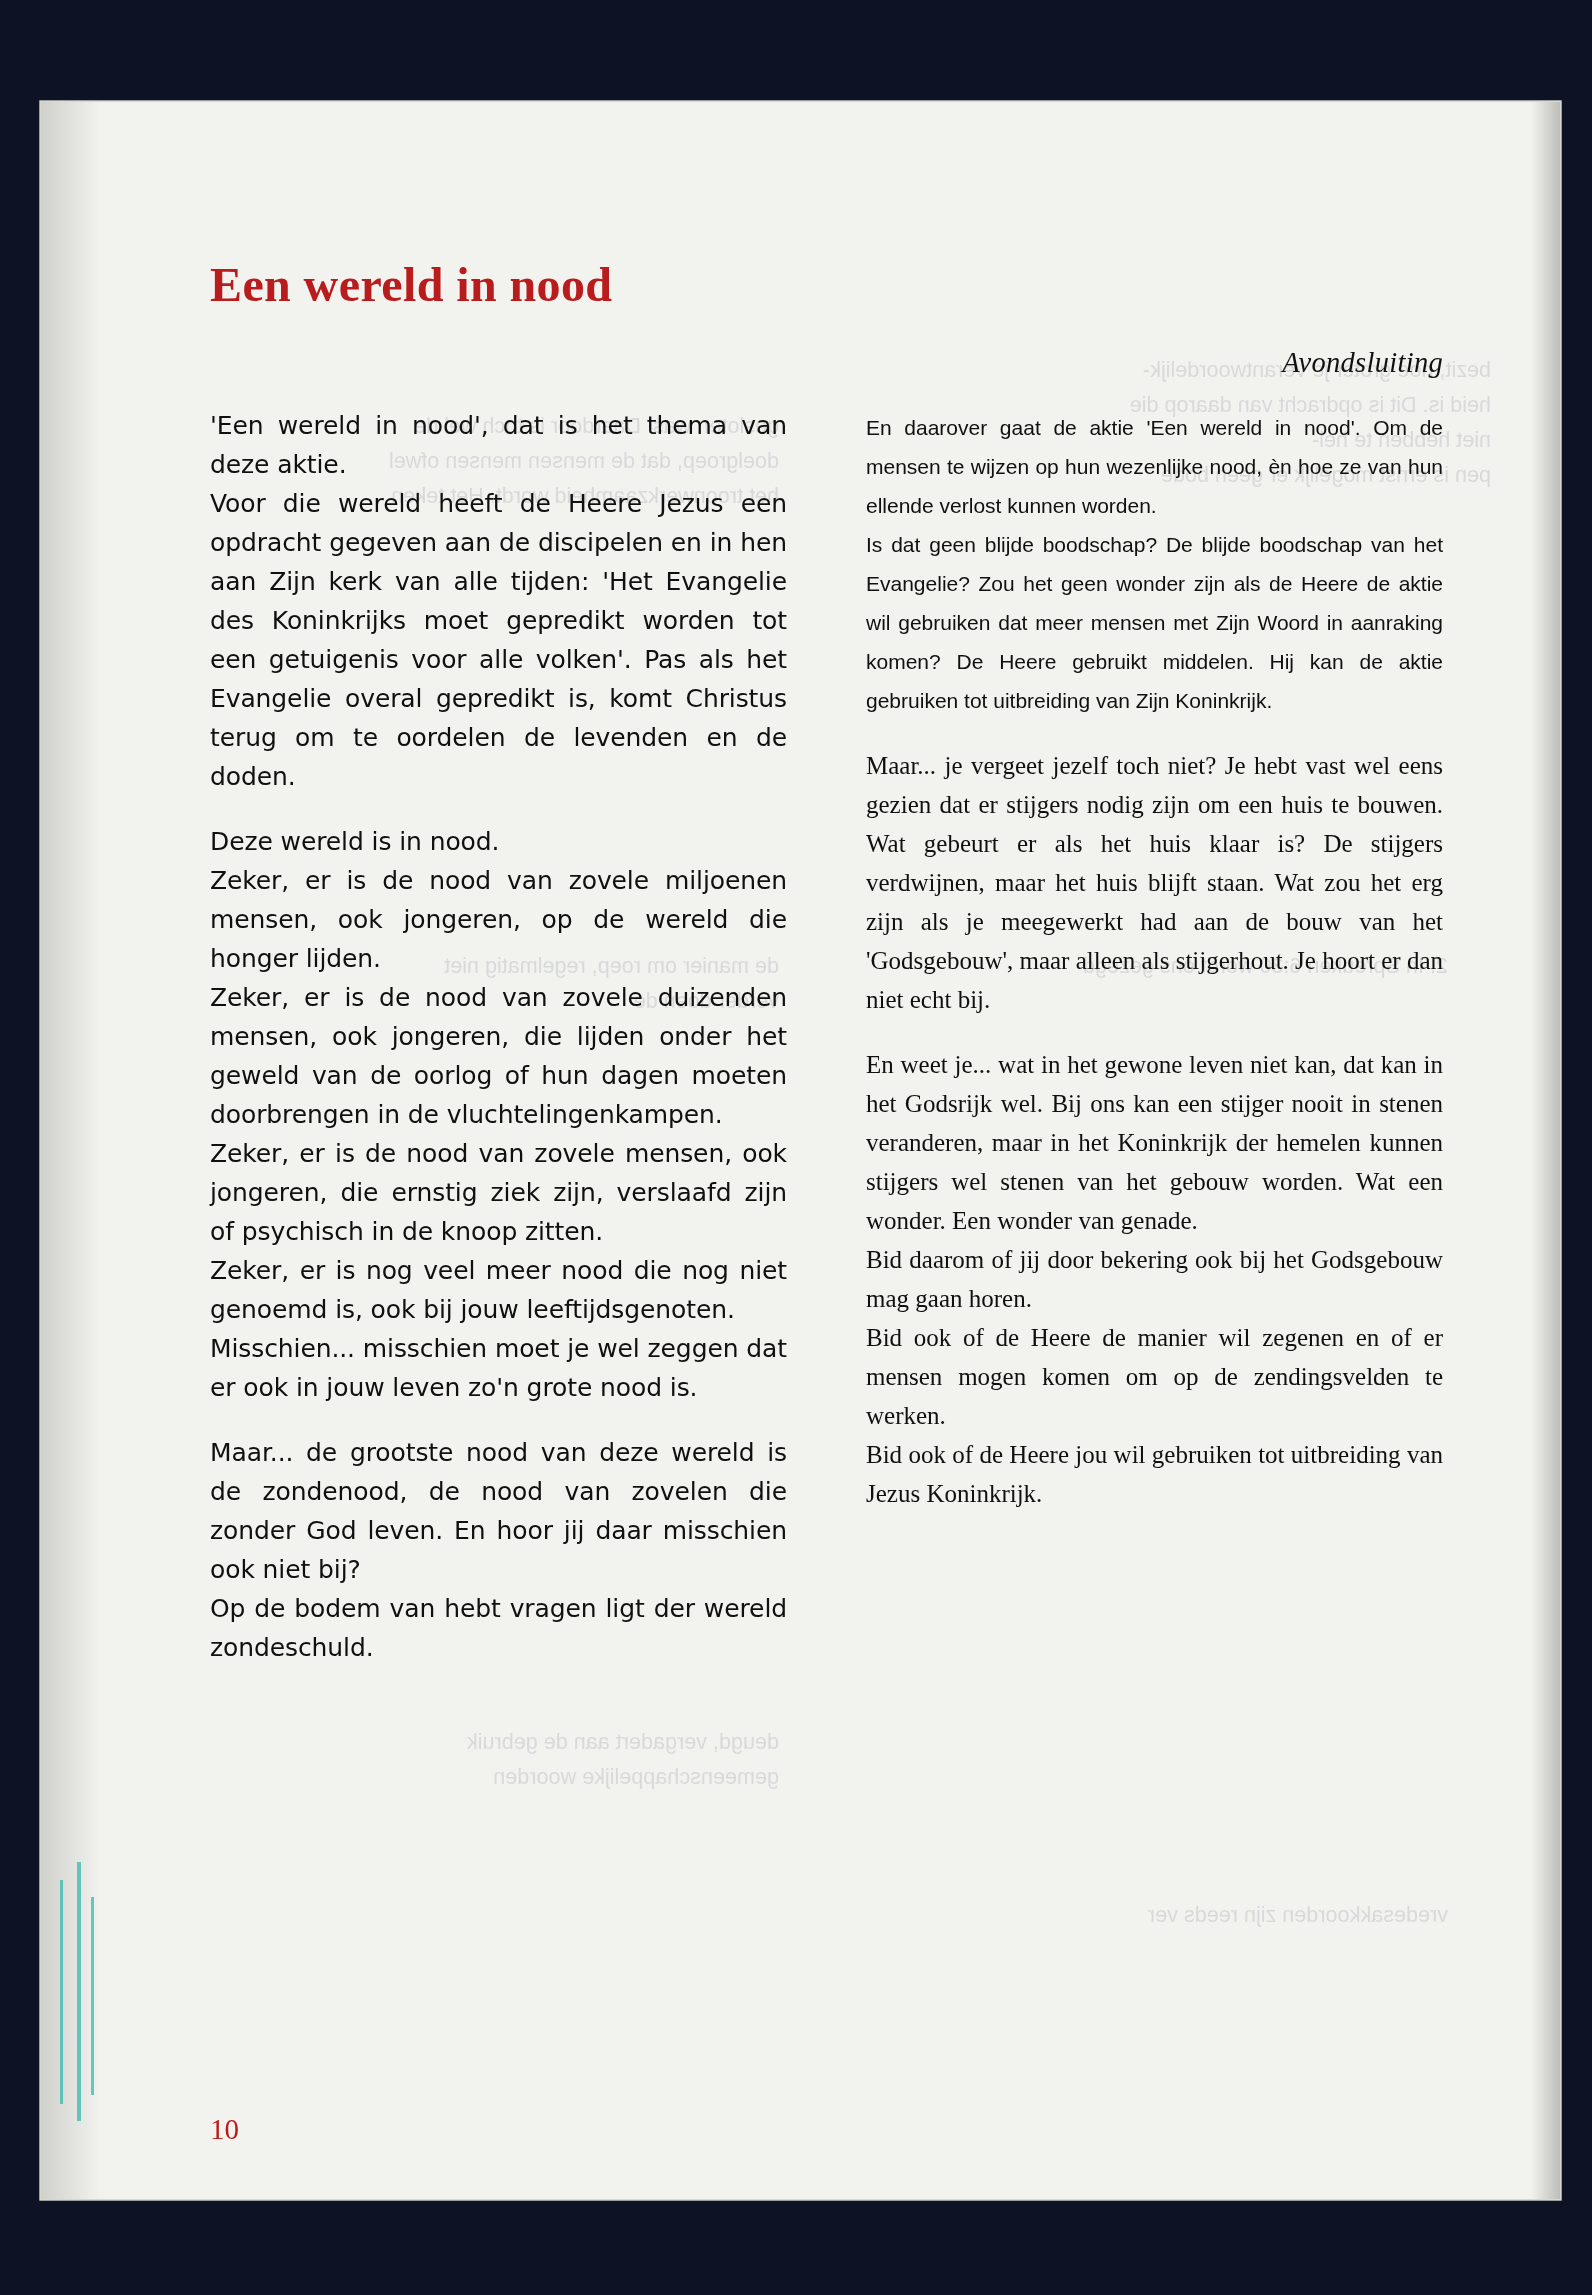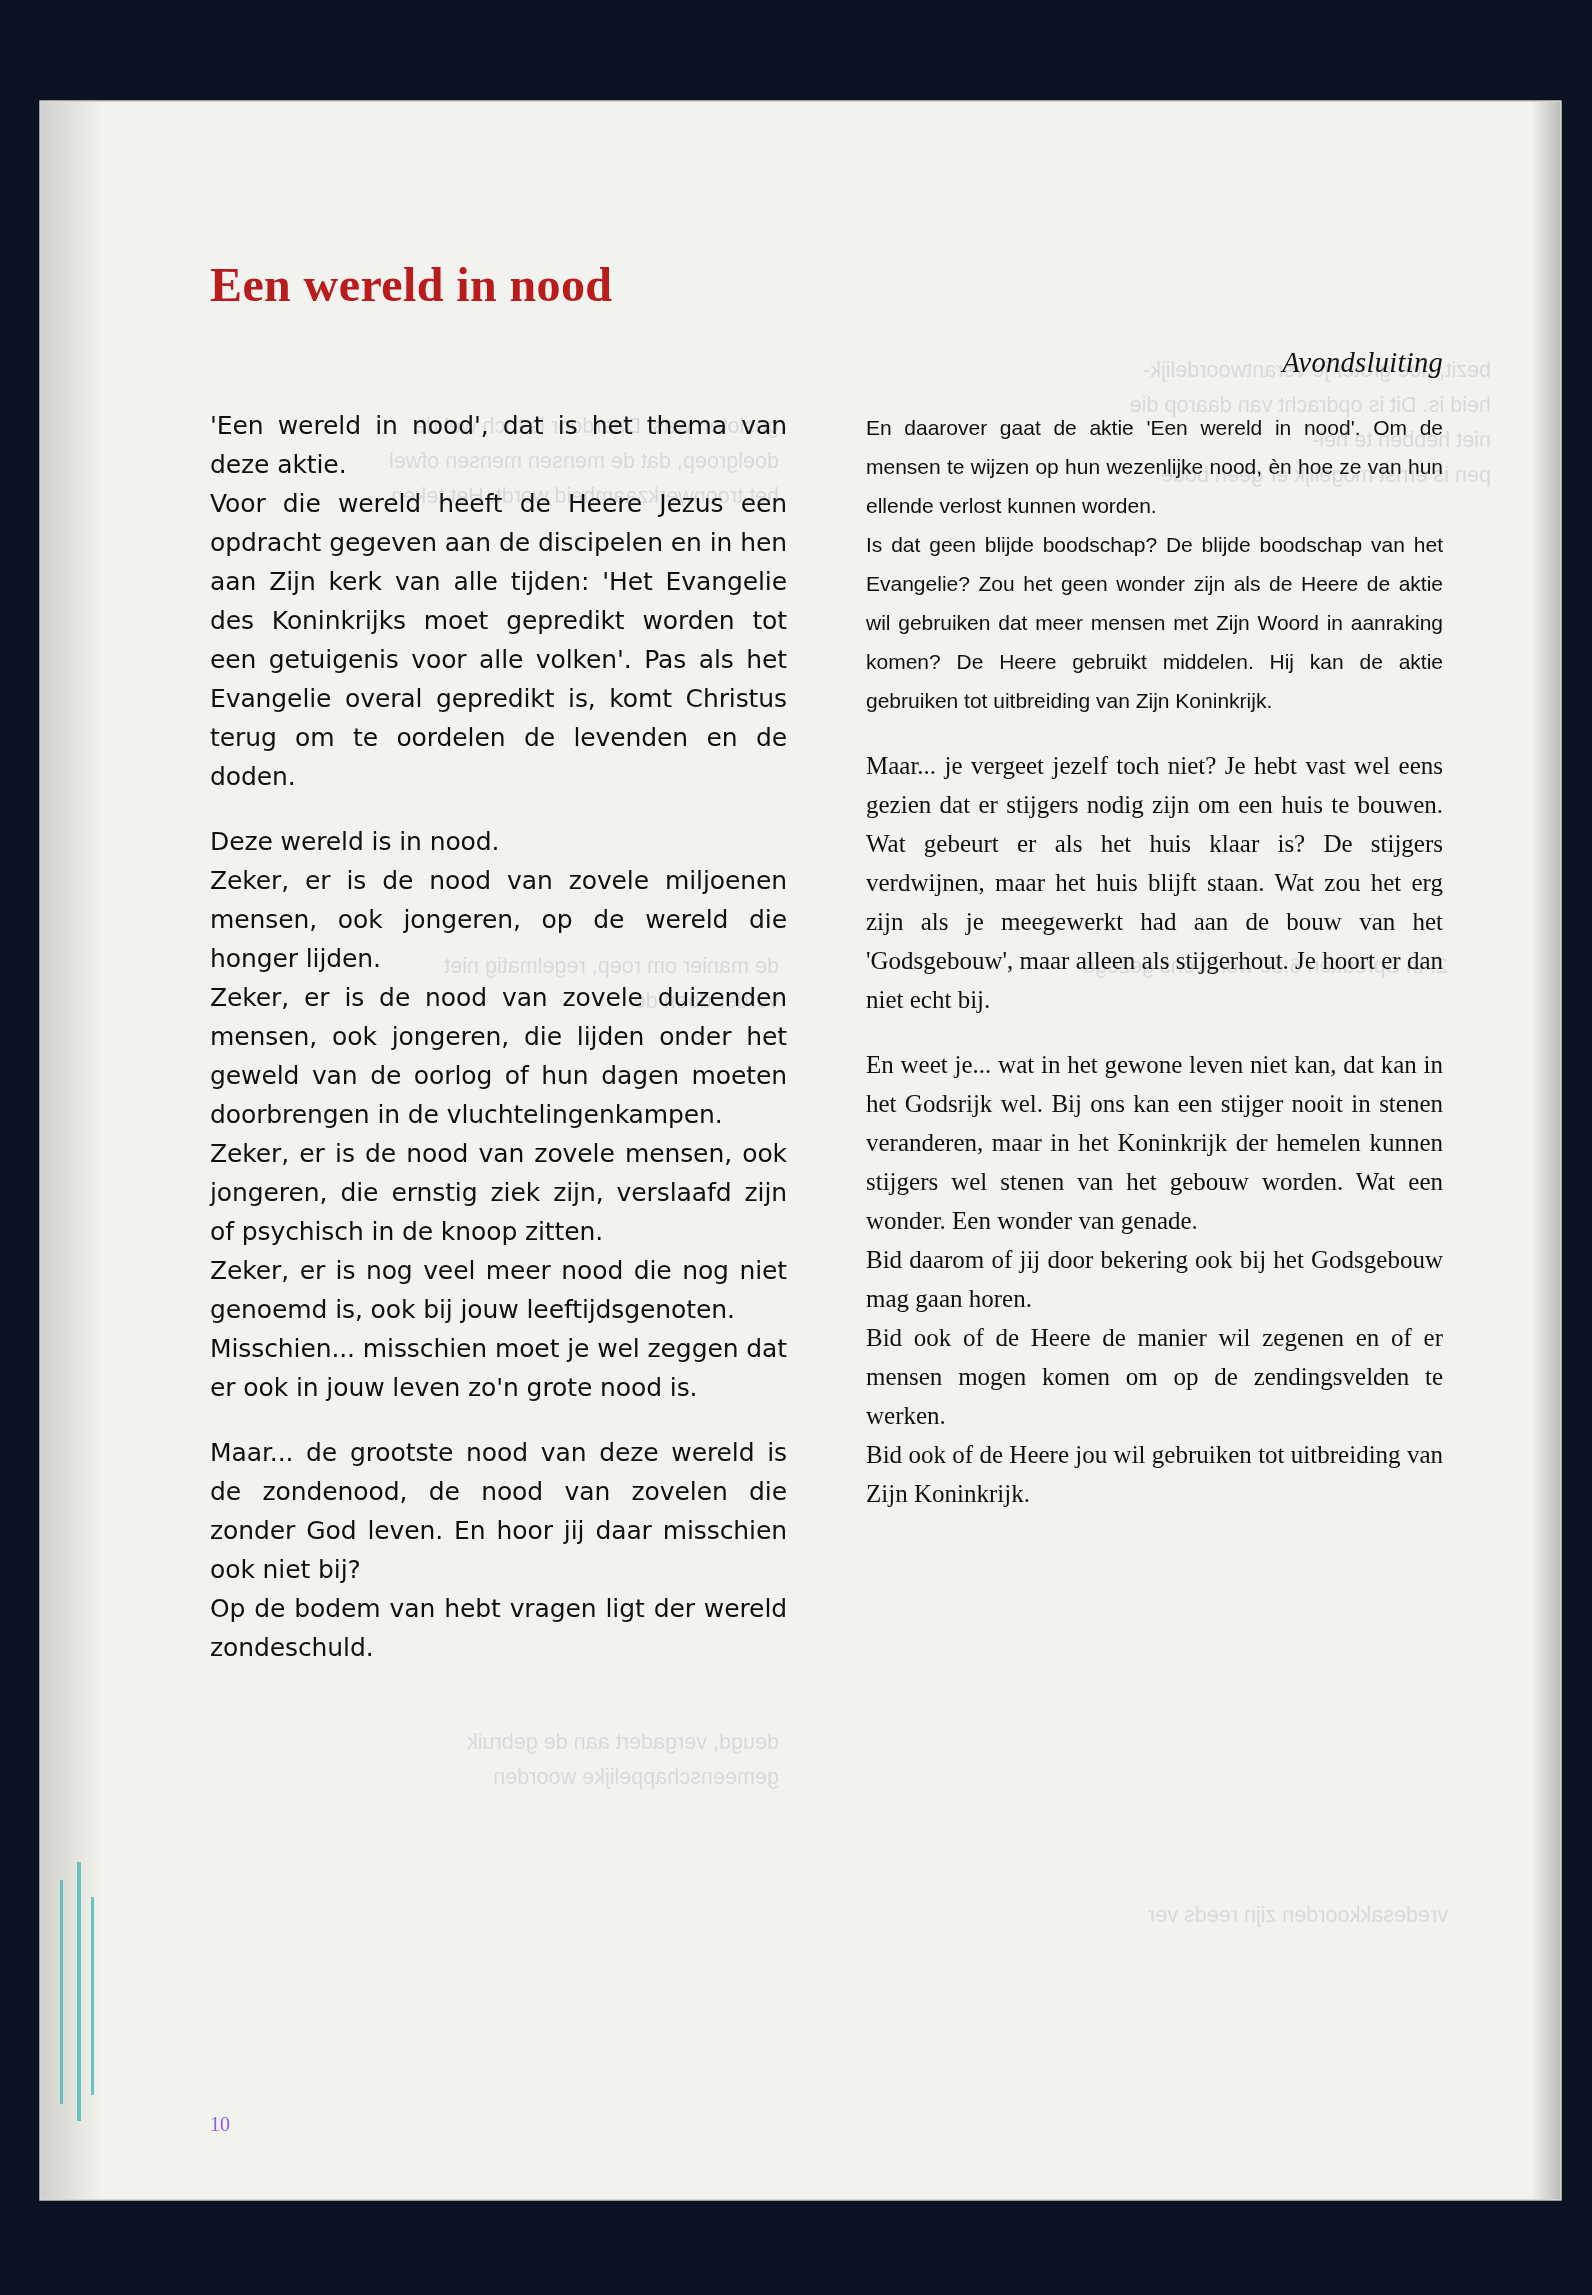--- a/index.html
+++ b/index.html
@@ -136,22 +136,22 @@
   }
   .col.right p.para.sans {
     font-family: Liberation Sans, sans-serif;
     font-size: 21px;
   }
   .folio {
     position: absolute;
     left: 169px;
     top: 2011px;
     font-family: "Liberation Serif", serif;
-    font-size: 20px;
-    color: #8b5cf6;
+    font-size: 29px;
+    color: #b91c1c;
   }
 </style>
 </head>
 <body>
 
 <div class="page">
   <div class="scan-bg"></div>
 
   <div class="paper">
     <div class="binding"></div>
@@ -202,21 +202,21 @@
           <p class="subtitle">Avondsluiting</p>
           <p class="para sans">
               <span style="display: block; text-align: justify;">En daarover gaat de aktie 'Een wereld in nood'. Om de mensen te wijzen op hun wezenlijke nood, èn hoe ze van hun ellende verlost kunnen worden.</span>
               <span style="display: block; text-align: justify;">Is dat geen blijde boodschap? De blijde boodschap van het Evangelie? Zou het geen wonder zijn als de Heere de aktie wil gebruiken dat meer mensen met Zijn Woord in aanraking komen? De Heere gebruikt middelen. Hij kan de aktie gebruiken tot uitbreiding van Zijn Koninkrijk.</span>
             </p>
           <p class="para">Maar... je vergeet jezelf toch niet? Je hebt vast wel eens gezien dat er stijgers nodig zijn om een huis te bouwen. Wat gebeurt er als het huis klaar is? De stijgers verdwijnen, maar het huis blijft staan. Wat zou het erg zijn als je meegewerkt had aan de bouw van het 'Godsgebouw', maar alleen als stijgerhout. Je hoort er dan niet echt bij.</p>
           <p class="para">
               <span style="display: block; text-align: justify;">En weet je... wat in het gewone leven niet kan, dat kan in het Godsrijk wel. Bij ons kan een stijger nooit in stenen veranderen, maar in het Koninkrijk der hemelen kunnen stijgers wel stenen van het gebouw worden. Wat een wonder. Een wonder van genade.</span>
               <span style="display: block; text-align: justify;">Bid daarom of jij door bekering ook bij het Godsgebouw mag gaan horen.</span>
               <span style="display: block; text-align: justify;">Bid ook of de Heere de manier wil zegenen en of er mensen mogen komen om op de zendingsvelden te werken.</span>
-              <span style="display: block; text-align: justify;">Bid ook of de Heere jou wil gebruiken tot uitbreiding van Zijn Koninkrijk.</span>
+              <span style="display: block; text-align: justify;">Bid ook of de Heere jou wil gebruiken tot uitbreiding van Jezus Koninkrijk.</span>
             </p>
         </div>
       </div>
     </div>
 
     <div class="folio">10</div>
   </div>
 </div>
 
 

